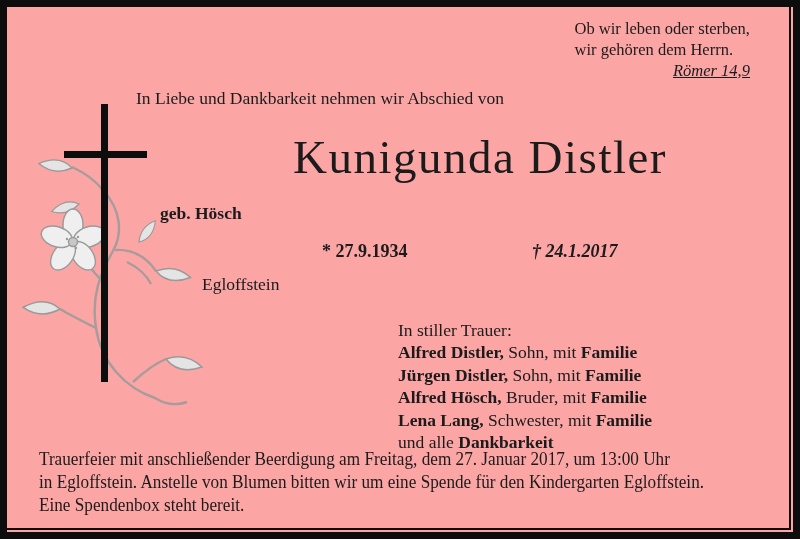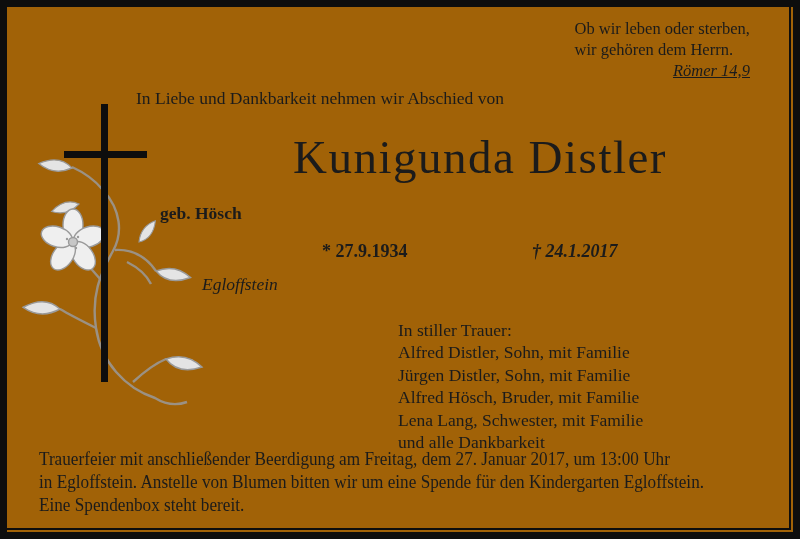--- a/index.html
+++ b/index.html
@@ -1,17 +1,17 @@
 <!DOCTYPE html>
 <html><head>
 <meta charset="utf-8">
 <style>
   html,body{margin:0;padding:0;background:#ffffff;}
   .page{
-    position:relative;width:800px;height:539px;background:#a16207;
+    position:relative;width:800px;height:539px;background:#fca5a5;
     font-family:"Liberation Serif", serif;color:#1b1b1b;overflow:hidden;
   }
   
   .frame-outer{position:absolute;inset:0;border:7px solid #0d0d0d;pointer-events:none;z-index:5;}
   .frame-inner{position:absolute;left:7px;top:7px;right:9px;bottom:9px;
     border-right:2px solid #0d0d0d;border-bottom:2px solid #0d0d0d;pointer-events:none;z-index:5;}
 
   .scripture{position:absolute;top:19px;right:50px;font-size:16.5px;line-height:20.5px;text-align:left;}
   .scripture .source{text-align:right;font-style:italic;margin-top:1px;text-decoration:underline;}
 
@@ -19,25 +19,25 @@
 
   .name{position:absolute;top:131px;left:160px;width:640px;text-align:center;
     font-size:47px;line-height:52px;letter-spacing:1.5px;}
 
   .maiden{position:absolute;top:203px;left:160px;width:640px;text-align:left;
     font-size:17.5px;font-weight:bold;}
 
   .birth{position:absolute;top:241px;left:322px;font-size:18px;font-weight:bold;}
   .death{position:absolute;top:241px;left:532px;font-size:18px;font-weight:bold;font-style:italic;}
 
-  .place{position:absolute;top:274px;left:202px;font-size:17.5px;font-style:italic;}
+  .place{position:absolute;top:274px;left:202px;font-size:17.5px;}
 
   .mourning{position:absolute;top:311px;left:398px;font-size:17.5px;line-height:22.4px;margin-top:8px;}
   .mourning .row{white-space:pre;}
-  .mourning b{font-weight:normal;text-align:center;}
+  .mourning b{font-weight:bold;text-align:center;}
 
   .footer{position:absolute;top:448px;left:39px;width:760px;font-size:18px;line-height:23.2px;
     transform:scaleX(0.955);transform-origin:0 0;}
   .footer div{white-space:nowrap;}
 
   
   .cross-v{position:absolute;left:101px;top:104px;width:7px;height:278px;background:#0d0d0d;z-index:3;}
   .cross-h{position:absolute;left:64px;top:151px;width:83px;height:7px;background:#0d0d0d;z-index:3;}
 
   .flower-art{position:absolute;left:15px;top:130px;width:200px;height:290px;z-index:2;}

